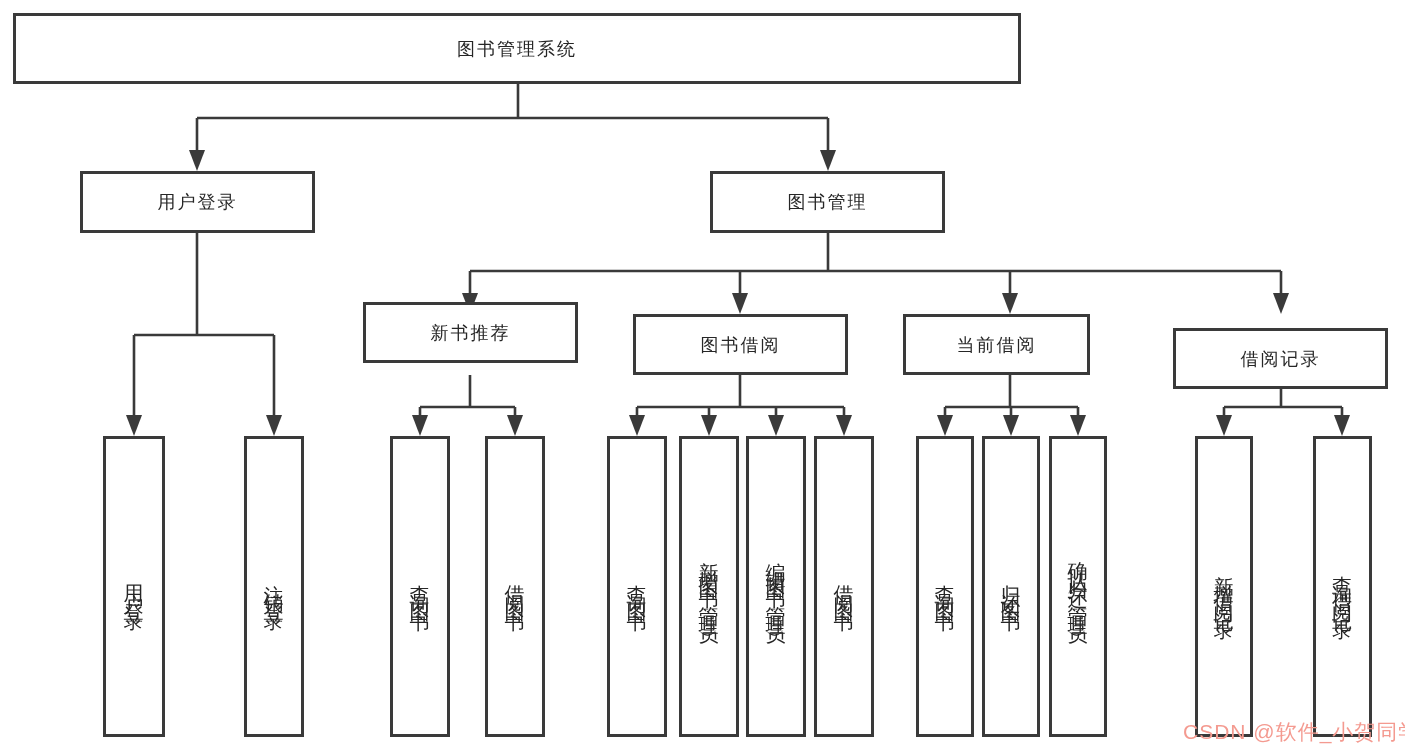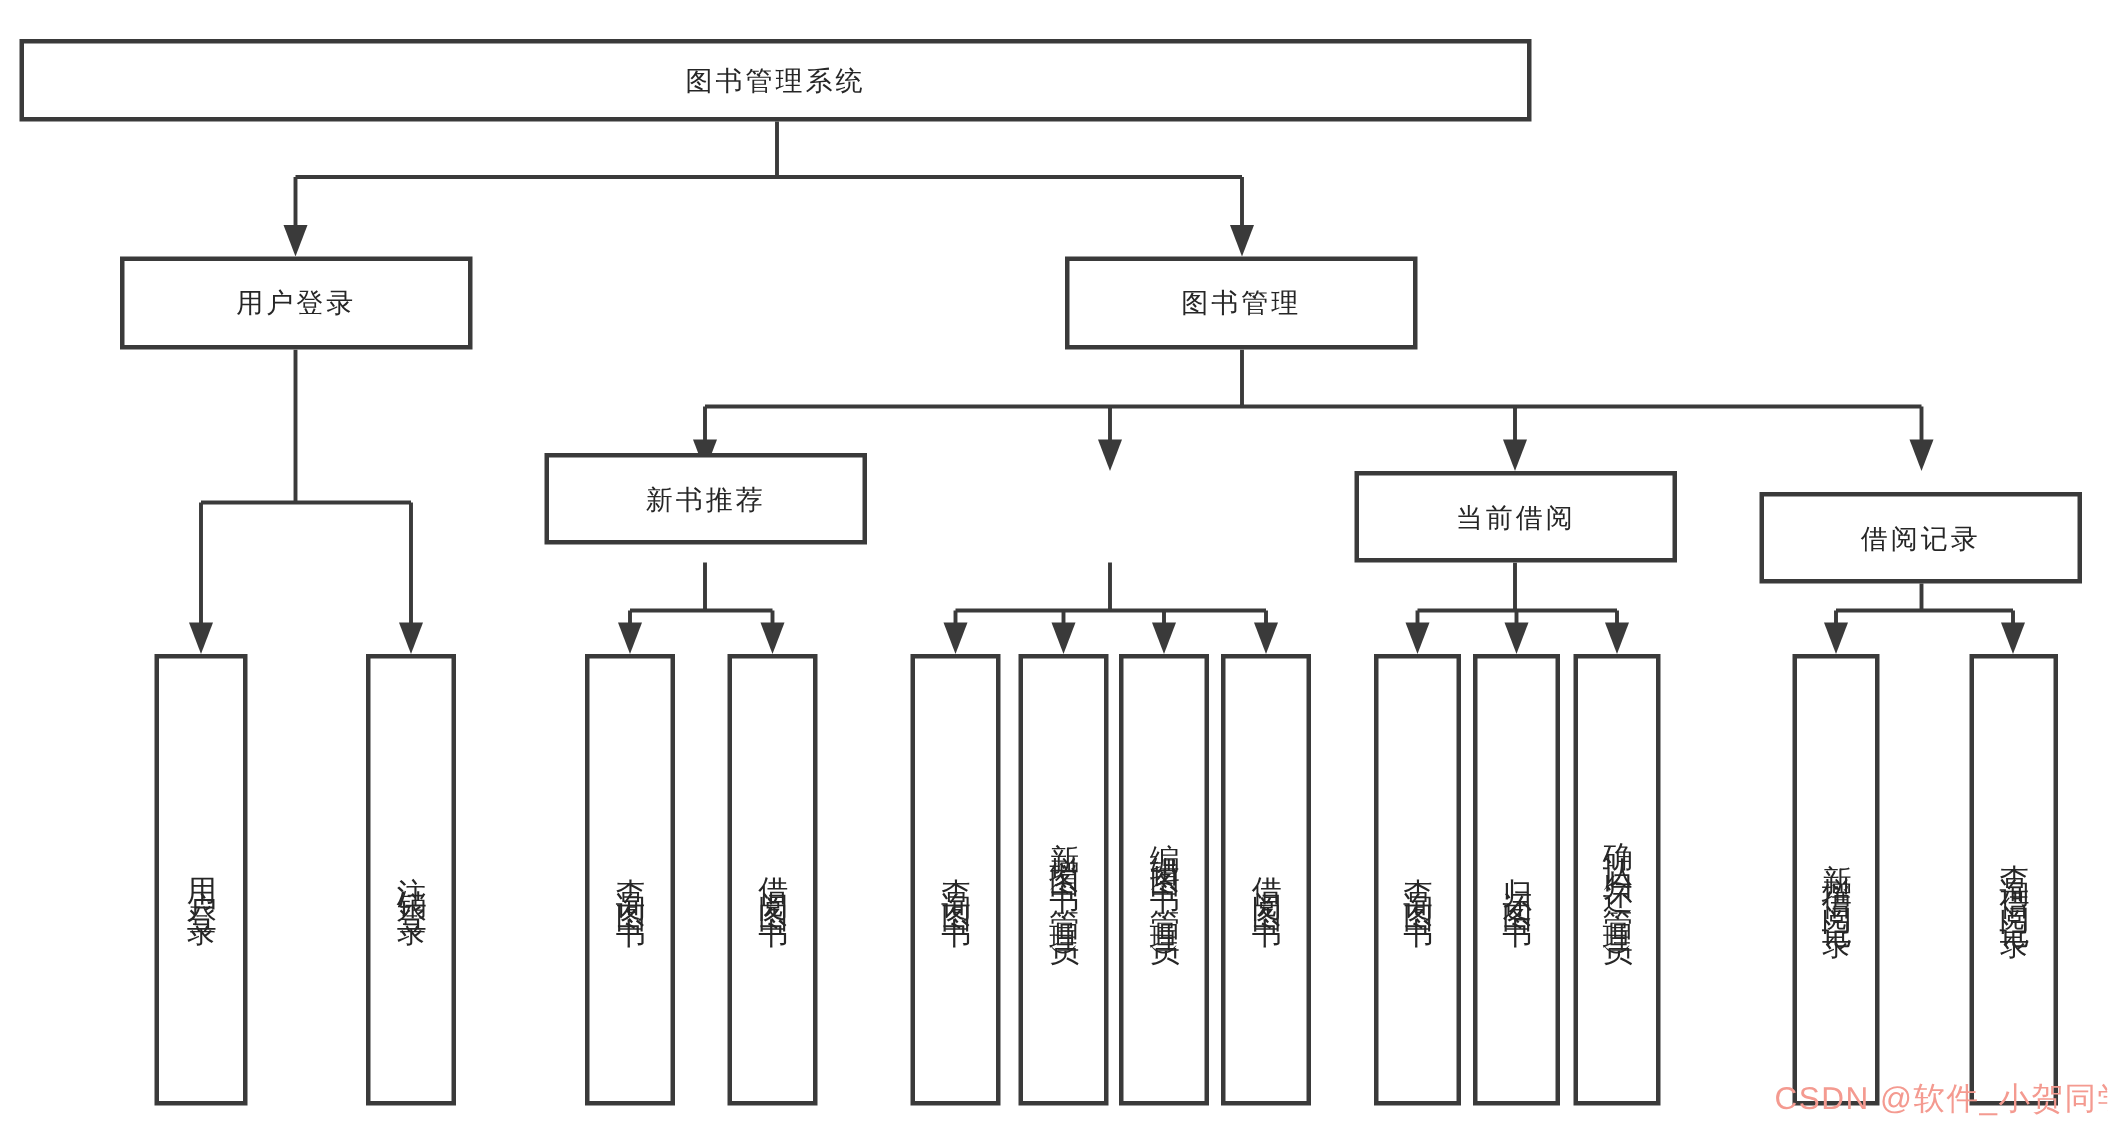--- a/index.html
+++ b/index.html
@@ -76,35 +76,38 @@
     <polygon class="head" points="701,415 717,415 709,436"></polygon>
     <polygon class="head" points="768,415 784,415 776,436"></polygon>
     <polygon class="head" points="836,415 852,415 844,436"></polygon>
     <polygon class="head" points="937,415 953,415 945,436"></polygon>
     <polygon class="head" points="1003,415 1019,415 1011,436"></polygon>
     <polygon class="head" points="1070,415 1086,415 1078,436"></polygon>
     <polygon class="head" points="1216,415 1232,415 1224,436"></polygon>
     <polygon class="head" points="1334,415 1350,415 1342,436"></polygon>
   </svg>
 
-  <div class="box h" style="left:13px;top:26px;width:1008px;height:55px">
+  <div class="box h" style="left:13px;top:13px;width:1008px;height:71px">
     <span>图书管理系统</span>
   </div>
 
   <div class="box h" style="left:80px;top:171px;width:235px;height:62px">
     <span>用户登录</span>
   </div>
   <div class="box h" style="left:710px;top:171px;width:235px;height:62px">
     <span>图书管理</span>
   </div>
 
   <div class="box h" style="left:363px;top:302px;width:215px;height:61px">
     <span>新书推荐</span>
   </div>
-  <div class="box h" style="left:903px;top:314px;width:215px;height:61px">
+  <div class="box h" style="left:633px;top:314px;width:215px;height:61px">
+    <span>图书借阅</span>
+  </div>
+  <div class="box h" style="left:903px;top:314px;width:187px;height:61px">
     <span>当前借阅</span>
   </div>
   <div class="box h" style="left:1173px;top:328px;width:215px;height:61px">
     <span>借阅记录</span>
   </div>
 
   <div class="box v" style="left:103px;top:436px;width:62px;height:301px">
     <span>用户登录</span>
   </div>
   <div class="box v" style="left:244px;top:436px;width:60px;height:301px">

